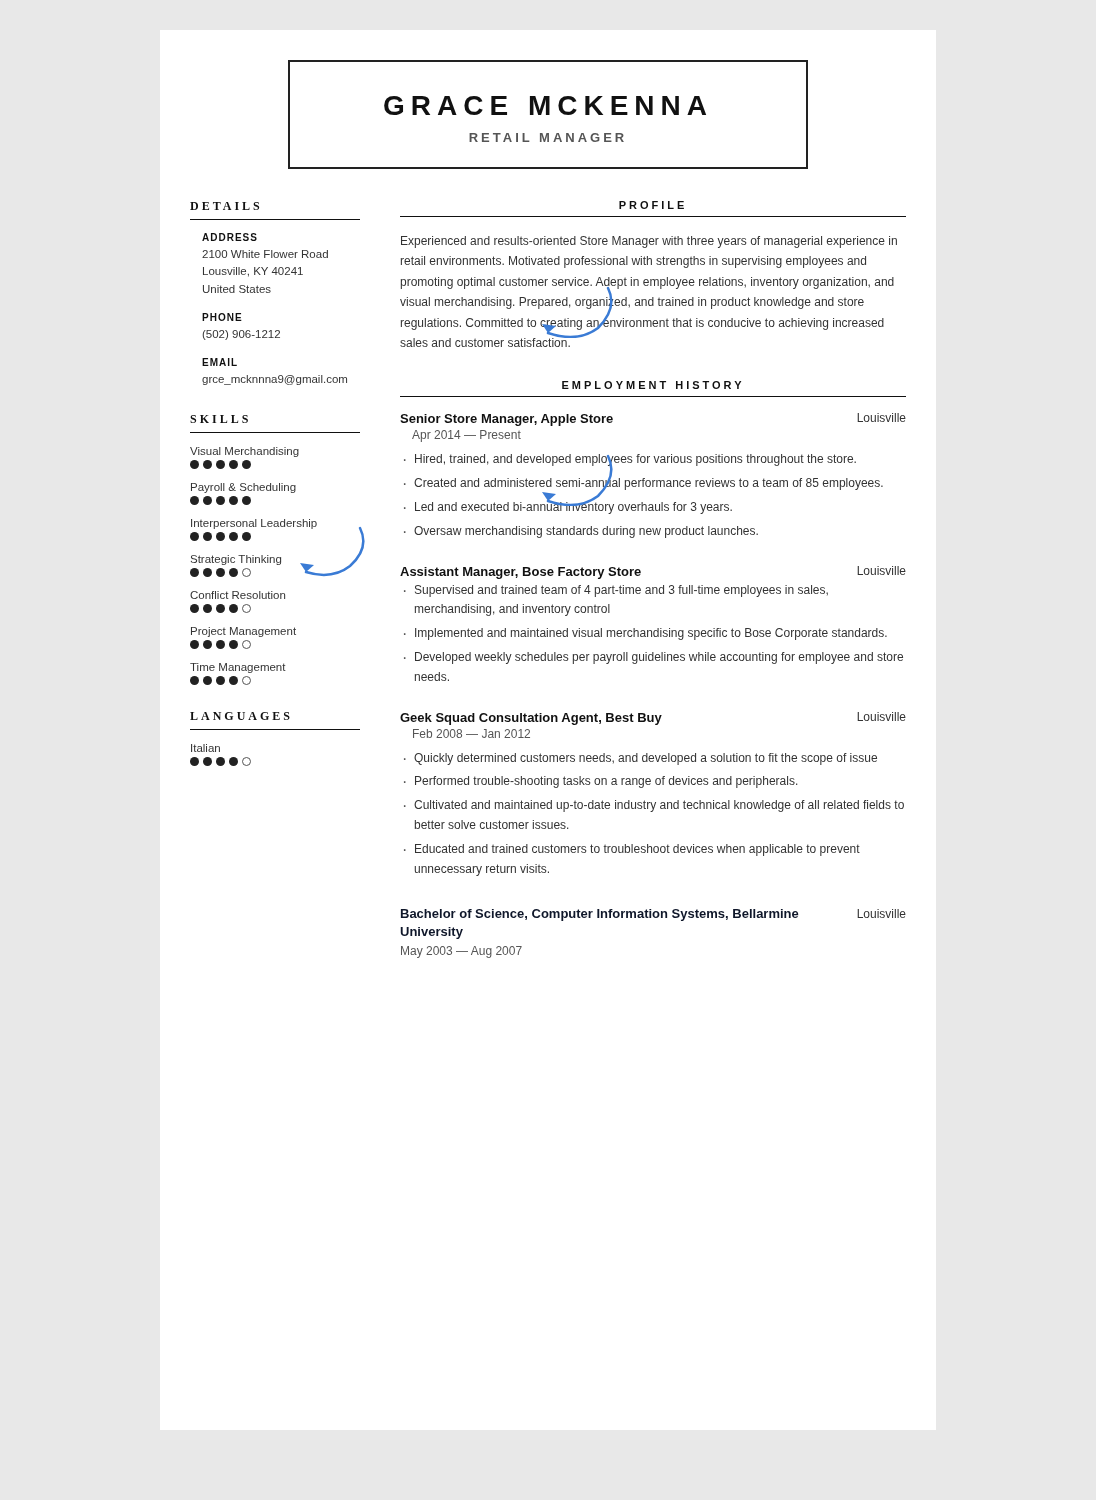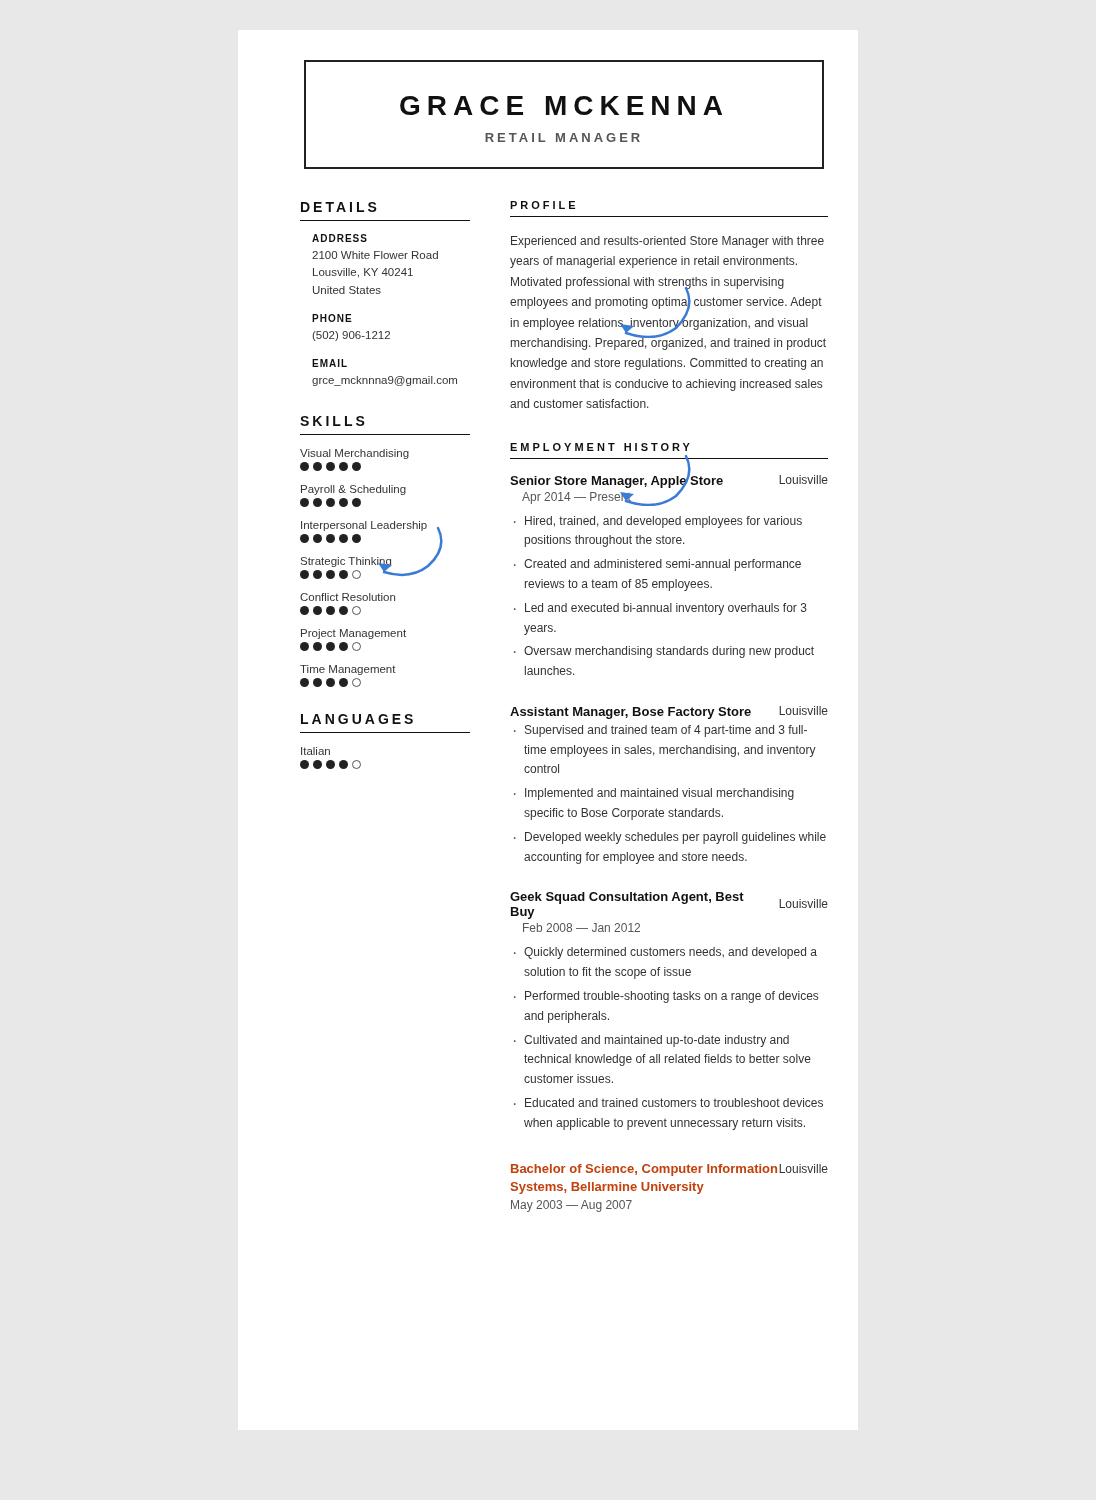--- a/index.html
+++ b/index.html
@@ -7,24 +7,23 @@
       background: #e8e8e8;
       font-family: 'Arial', sans-serif;
       display: flex;
       justify-content: center;
       align-items: flex-start;
       min-height: 1500px;
       padding: 30px 20px;
     }
     .page {
       background: #fff;
-      width: 620px;
+      width: 776px;
       min-height: 1400px;
       position: relative;
-      padding-left: 32px;
     }
     
     .header {
       border: 2px solid #222;
       margin: 30px auto 0;
       width: 520px;
       text-align: center;
       padding: 28px 30px 22px;
     }
     .header-name {
@@ -50,28 +49,29 @@
     
     .sidebar {
       width: 220px;
       min-width: 220px;
       padding: 0 20px 20px 30px;
     }
     .sidebar-section {
       margin-bottom: 24px;
     }
     .section-title {
-      font-size: 14px;
+      font-size: 12px;
       font-weight: 900;
       letter-spacing: 3px;
       color: #111;
       text-transform: uppercase;
       border-bottom: 1.5px solid #111;
       padding-bottom: 5px;
       margin-bottom: 12px;
+      font-family: Liberation Serif, serif;
     }
     .detail-group {
       margin-bottom: 14px;
       margin-left: 12px;
     }
     .detail-label {
       font-size: 10px;
       font-weight: 900;
       letter-spacing: 1px;
       text-transform: uppercase;
@@ -118,30 +118,31 @@
     }
     .main-section-title {
       font-size: 11px;
       font-weight: 900;
       letter-spacing: 3px;
       color: #111;
       text-transform: uppercase;
       border-bottom: 1.5px solid #111;
       padding-bottom: 5px;
       margin-bottom: 14px;
+      text-align: center;
     }
     .profile-text {
       font-size: 12px;
       color: #333;
       line-height: 1.7;
     }
     .job-header {
       display: flex;
       justify-content: space-between;
-      align-items: center;
+      align-items: flex-start;
       margin-bottom: 2px;
       gap: 12px;
     }
     .job-title {
       font-size: 13px;
       font-weight: 900;
       color: #111;
     }
     .job-location {
       font-size: 12px;
@@ -177,21 +178,21 @@
       margin-bottom: 22px;
     }
     .edu-header {
       display: flex;
       justify-content: space-between;
       align-items: baseline;
     }
     .edu-title {
       font-size: 13px;
       font-weight: 900;
-      color: #c2410c;
+      color: #0f172a;
       max-width: 420px;
       line-height: 1.4;
     }
     .edu-location {
       font-size: 12px;
       color: #333;
     }
     .edu-dates {
       font-size: 12px;
       color: #555;

